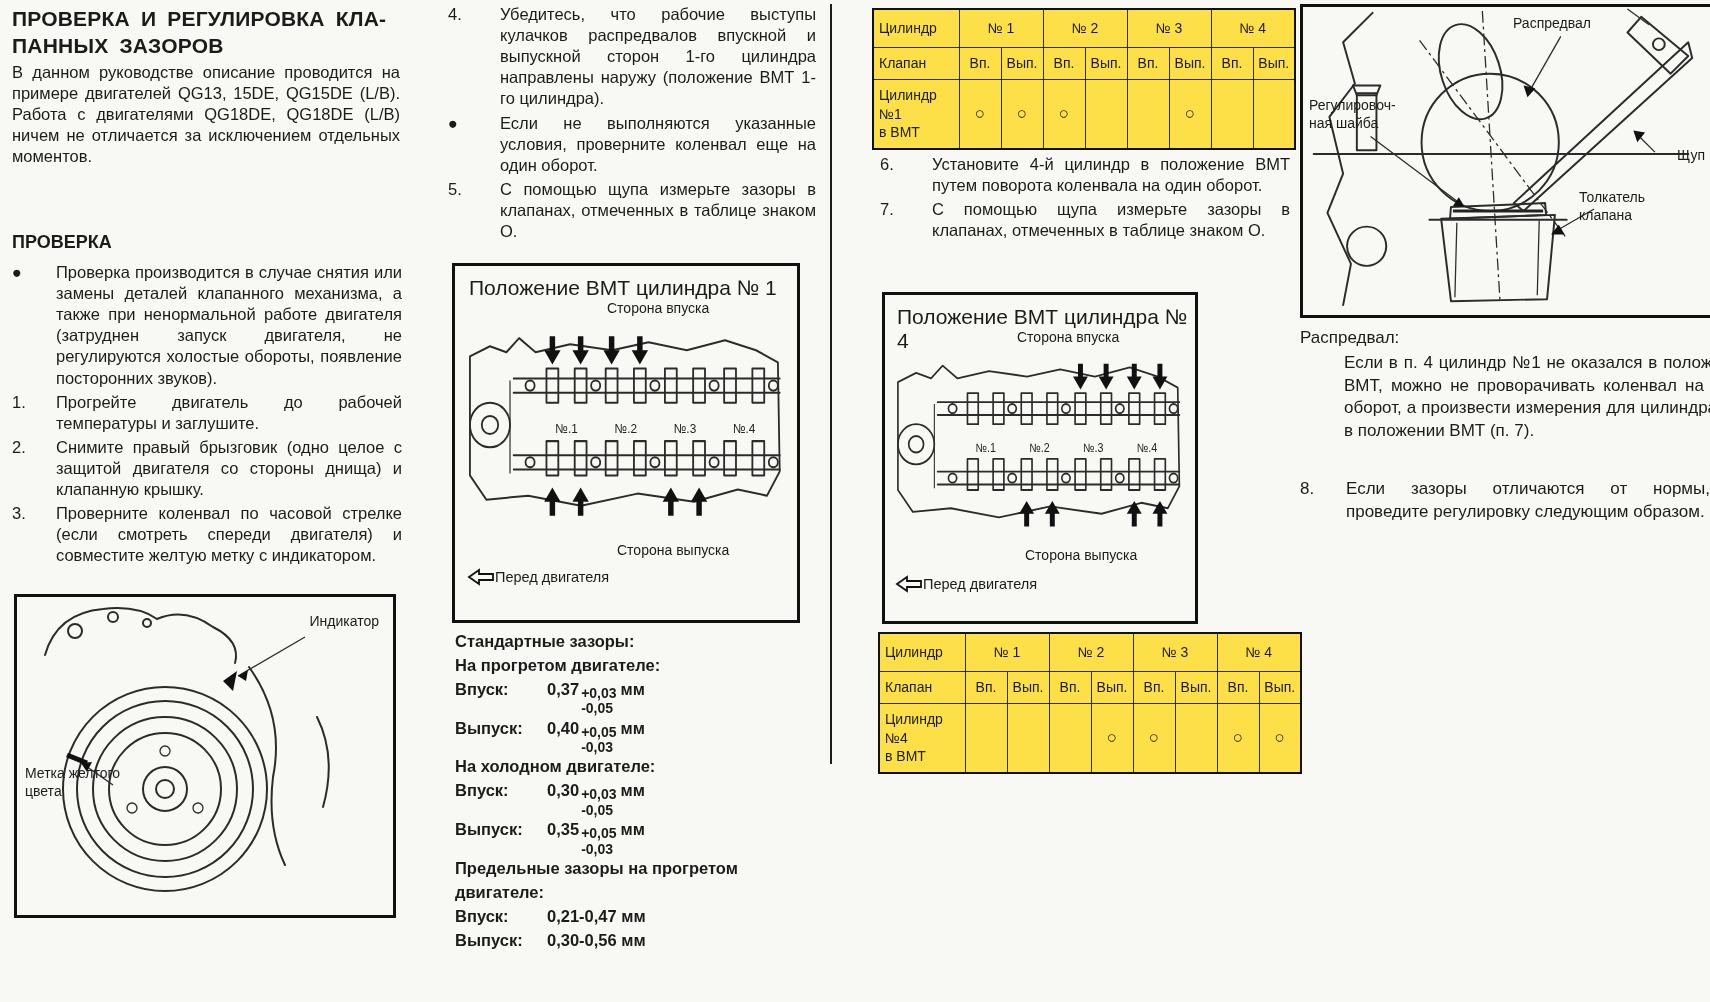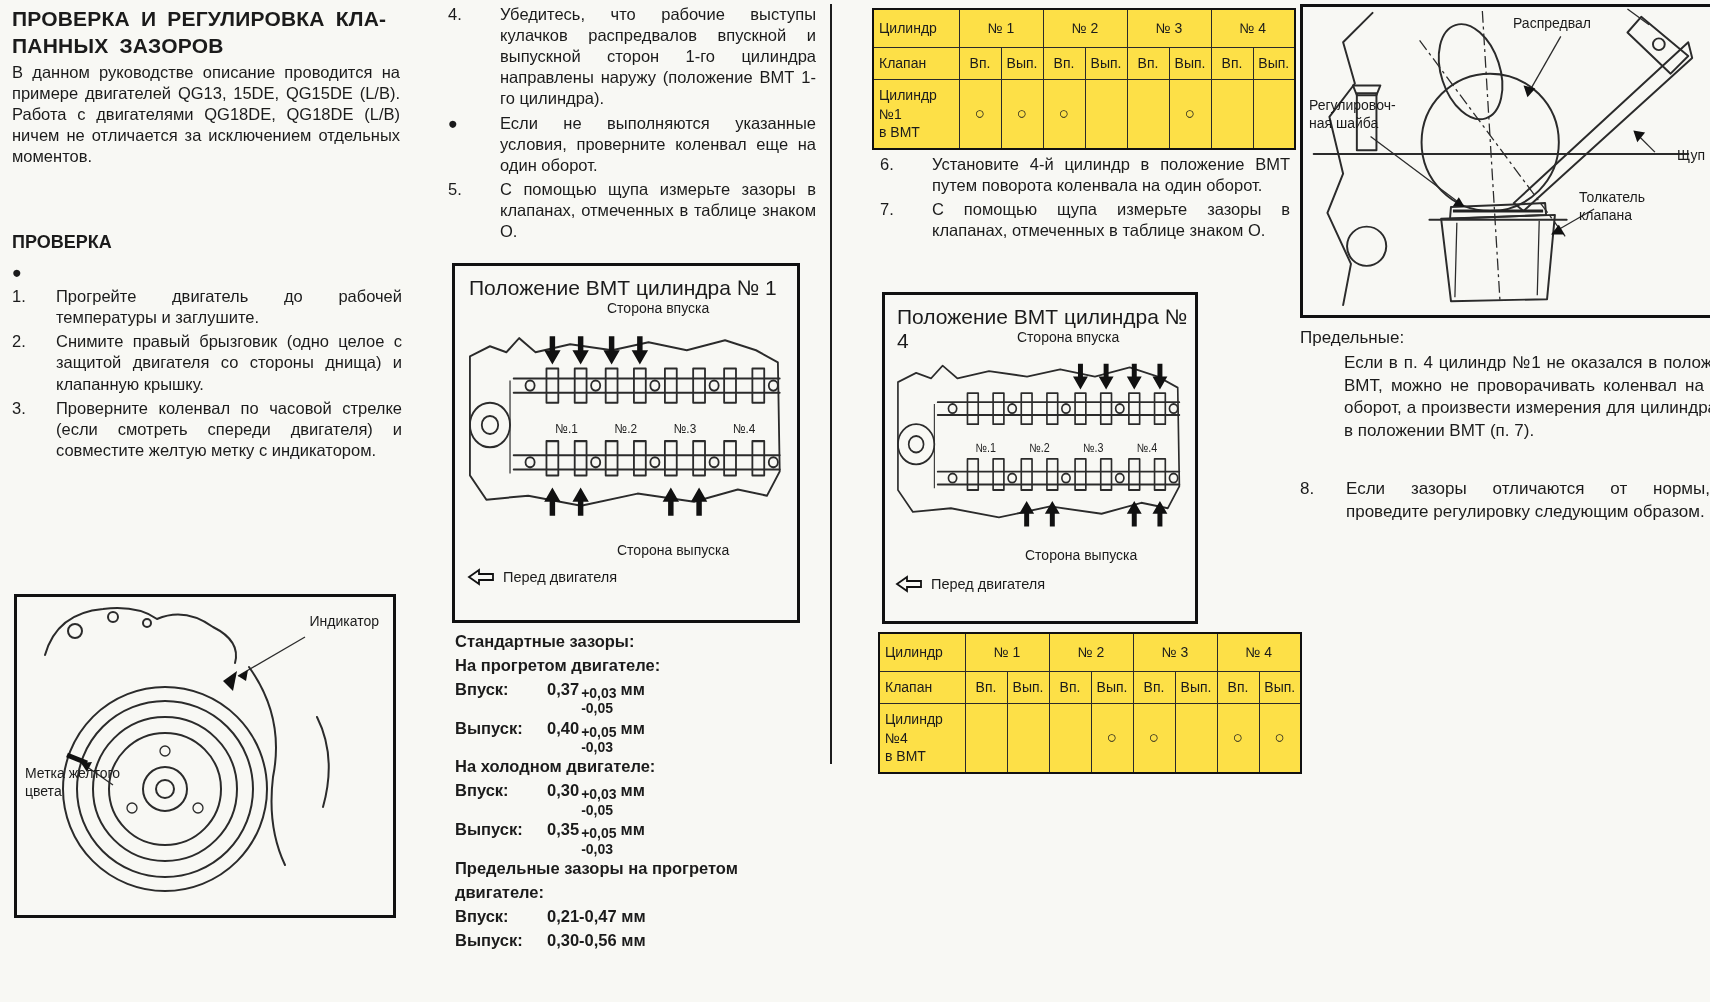--- a/index.html
+++ b/index.html
@@ -9,21 +9,21 @@
   .doc-title{font-size:21px;font-weight:bold;line-height:1.27;white-space:pre-line;letter-spacing:.2px;word-spacing:5px;}
   .para{font-size:16.5px;line-height:1.28;text-align:justify;}
   .h2{font-size:18px;font-weight:bold;}
   .steps .step{display:flex;margin-bottom:3px;font-size:16.5px;line-height:1.28;}
   .steps .num{flex:0 0 44px;}
   .steps.wide .num{flex:0 0 52px;}
   .steps .txt{flex:1;text-align:justify;}
   .figbox{position:absolute;border:3px solid #111;background:#f8f8f4;}
   .figtitle{font-size:21px;}
   .figlab{font-size:14px;line-height:1.25;white-space:pre-line;}
-  .frontrow{display:flex;align-items:center;gap:8px;font-size:14.5px;}
+  .frontrow{display:flex;align-items:center;font-size:14.5px;}
   .ln{fill:none;stroke:#2b2b2b;stroke-width:2;stroke-linejoin:round;stroke-linecap:round;}
   .lnt{fill:none;stroke:#2b2b2b;stroke-width:1.3;}
   .arw{fill:#111;stroke:none;}
   .svgt{font-family:"Liberation Sans",sans-serif;font-size:13px;fill:#222;}
   .specs{font-size:16.5px;font-weight:bold;line-height:1.45;}
   .spec-lab{display:inline-block;width:92px;}
   .tol{display:inline-flex;flex-direction:column;vertical-align:-3px;font-size:14px;line-height:1.1;margin:0 4px 0 2px;}
   table.vt{border-collapse:collapse;border:2.5px solid #111;background:#fde047;}
   table.vt td{border:1.5px solid #2a2a2a;text-align:center;font-size:14px;padding:0 2px;}
   table.vt td.lbl{text-align:left;padding-left:5px;}
@@ -41,20 +41,21 @@
 <div class="page">
 
   <div class="abs doc-title" style="left:12px;top:6px;width:392px;">ПРОВЕРКА И РЕГУЛИРОВКА КЛА-
 ПАННЫХ ЗАЗОРОВ</div>
   <div class="abs para" style="left:12px;top:62px;width:388px;">В данном руководстве описание проводится на примере двигателей QG13, 15DE, QG15DE (L/B). Работа с двигателями QG18DE, QG18DE (L/B) ничем не отличается за исключением отдельных моментов.</div>
   <div class="abs h2" style="left:12px;top:232px;">ПРОВЕРКА</div>
 
   <div class="abs steps" style="left:12px;top:262px;width:390px;">
     <div class="step">
       <span class="num">●</span>
+      <span class="txt">Проверка производится в случае снятия или замены деталей клапанного механизма, а также при ненормальной работе двигателя (затруднен запуск двигателя, не регулируются холостые обороты, появление посторонних звуков).</span>
       </div>
     <div class="step">
       <span class="num">1.</span>
       <span class="txt">Прогрейте двигатель до рабочей температуры и заглушите.</span>
       </div>
     <div class="step">
       <span class="num">2.</span>
       <span class="txt">Снимите правый брызговик (одно целое с защитой двигателя со стороны днища) и клапанную крышку.</span>
       </div>
     <div class="step">
@@ -399,21 +400,21 @@
         <polygon class="arw" points="252,232 260,222 266,232"></polygon>
     </svg>
     <div class="abs figlab" style="left:210px;top:8px;">Распредвал</div>
     <div class="abs figlab" style="left:6px;top:90px;">Регулировоч-
 ная шайба</div>
     <div class="abs figlab" style="right:6px;top:140px;">Щуп</div>
     <div class="abs figlab" style="left:276px;top:182px;">Толкатель
 клапана</div>
   </div>
 
-  <div class="abs note-h" style="left:1300px;top:328px;">Предельные:</div>
+  <div class="abs note-h" style="left:1300px;top:328px;">Распредвал:</div>
   <div class="abs note-t" style="left:1300px;top:352px;width:406px;">Если в п. 4 цилиндр №1 не оказался в положении ВМТ, можно не проворачивать коленвал на один оборот, а произвести измерения для цилиндра №4 в положении ВМТ (п. 7).</div>
 
   <div class="abs steps s8" style="left:1300px;top:478px;width:410px;">
     <div class="step">
       <span class="num">8.</span>
       <span class="txt">Если зазоры отличаются от нормы, проведите регулировку следующим образом.</span>
       </div>
   </div>
 
 </div>

